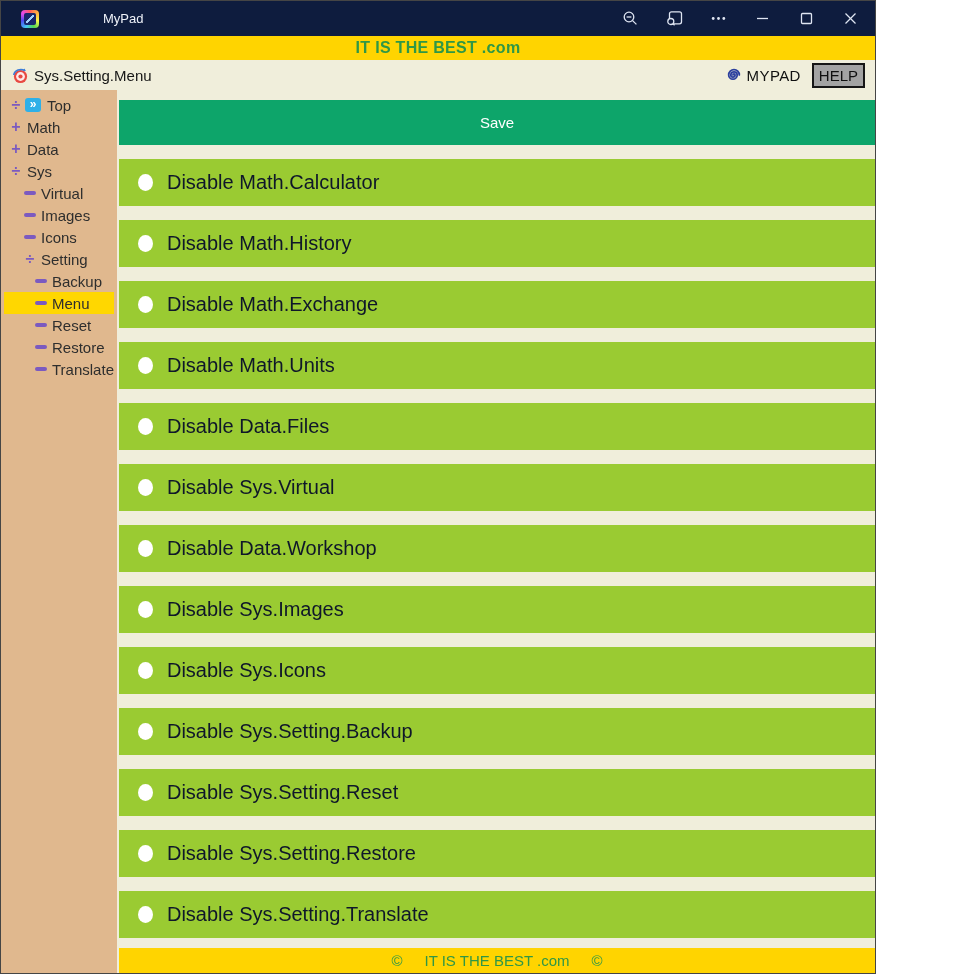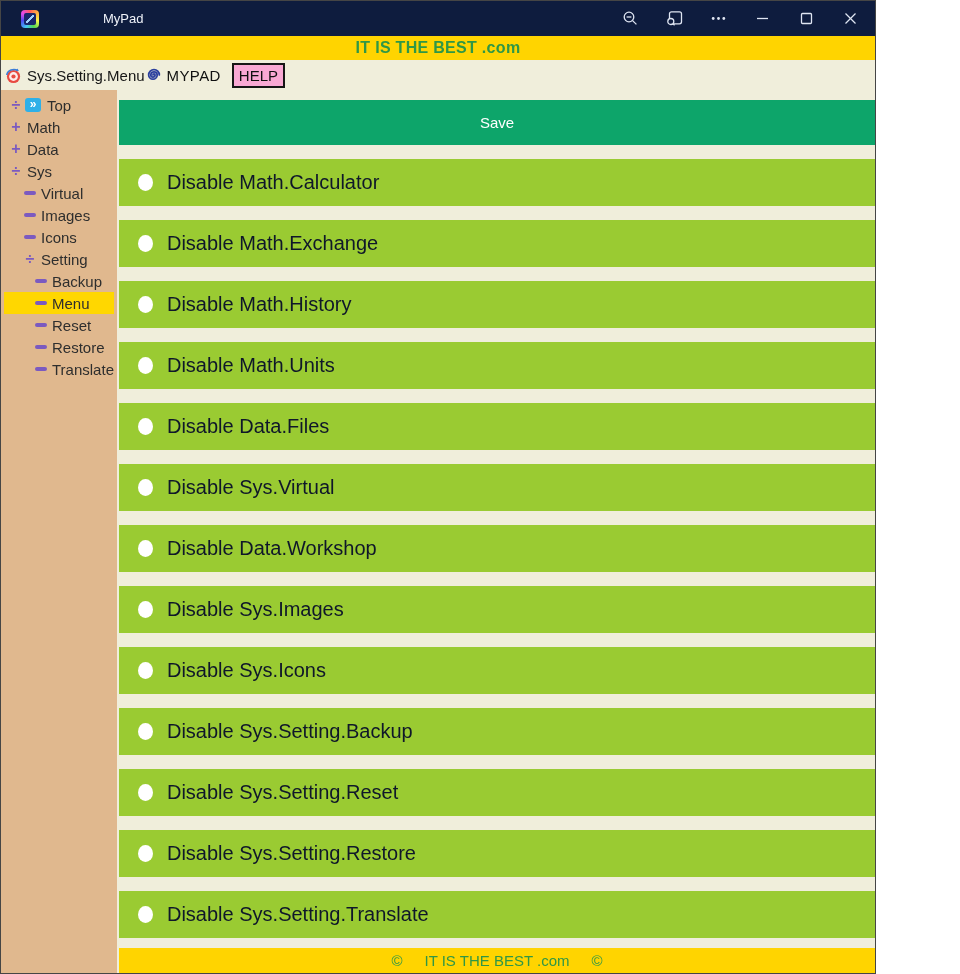--- a/index.html
+++ b/index.html
@@ -30,29 +30,29 @@
   .win-controls svg { width:17px; height:17px; display:block; stroke:#dfe5f2; stroke-width:1.3; fill:none; }
   
   .banner {
     flex:0 0 24px; background:var(--banner,#ffd400);
     display:flex; align-items:center; justify-content:center;
   }
   .banner-text { color:var(--banner-text,#2f9746); font-size:16px; font-weight:600; letter-spacing:.3px; }
   
   .header {
     flex:0 0 30px; background:var(--header-bg,#f0eedb);
-    display:flex; align-items:center; 
-    padding:0 3px;
+    display:flex; align-items:center; justify-content:space-between;
+    padding:0 10px;
   }
   .header-left { display:flex; align-items:center; gap:5px; }
   .page-title { font-size:15px; color:#161616; }
   .header-right { display:flex; align-items:center; gap:4px; }
   .brand-label { font-size:15px; color:#101010; letter-spacing:.4px; }
   .help-button {
-    margin-left:7px; border:2px solid #161616; background:#f9a8d4;
+    margin-left:7px; border:2px solid #161616; background:#a3a3a3;
     font-family:inherit; font-size:15px; color:#101010;
     padding:1px 5px; cursor:pointer; line-height:19px;
   }
   
   .body { flex:1; display:flex; min-height:0; }
   .sidebar { flex:0 0 113px; background:var(--sidebar-bg,#e0b88e); padding-top:4px; overflow:visible; }
   .tree-item {
     height:22px; display:flex; align-items:center;
     margin:0 3px; font-size:15px; color:#2e2e2e; cursor:pointer; white-space:nowrap;
   }
@@ -261,26 +261,26 @@
 
       <div class="toggles">
 
           <div class="toggle-row">
             <span class="dot"></span>
             <span class="toggle-label">Disable Math.Calculator</span>
           </div>
 
           <div class="toggle-row">
             <span class="dot"></span>
+            <span class="toggle-label">Disable Math.History</span>
+          </div>
+
+          <div class="toggle-row">
+            <span class="dot"></span>
             <span class="toggle-label">Disable Math.Exchange</span>
-          </div>
-
-          <div class="toggle-row">
-            <span class="dot"></span>
-            <span class="toggle-label">Disable Math.History</span>
           </div>
 
           <div class="toggle-row">
             <span class="dot"></span>
             <span class="toggle-label">Disable Math.Units</span>
           </div>
 
           <div class="toggle-row">
             <span class="dot"></span>
             <span class="toggle-label">Disable Data.Files</span>

